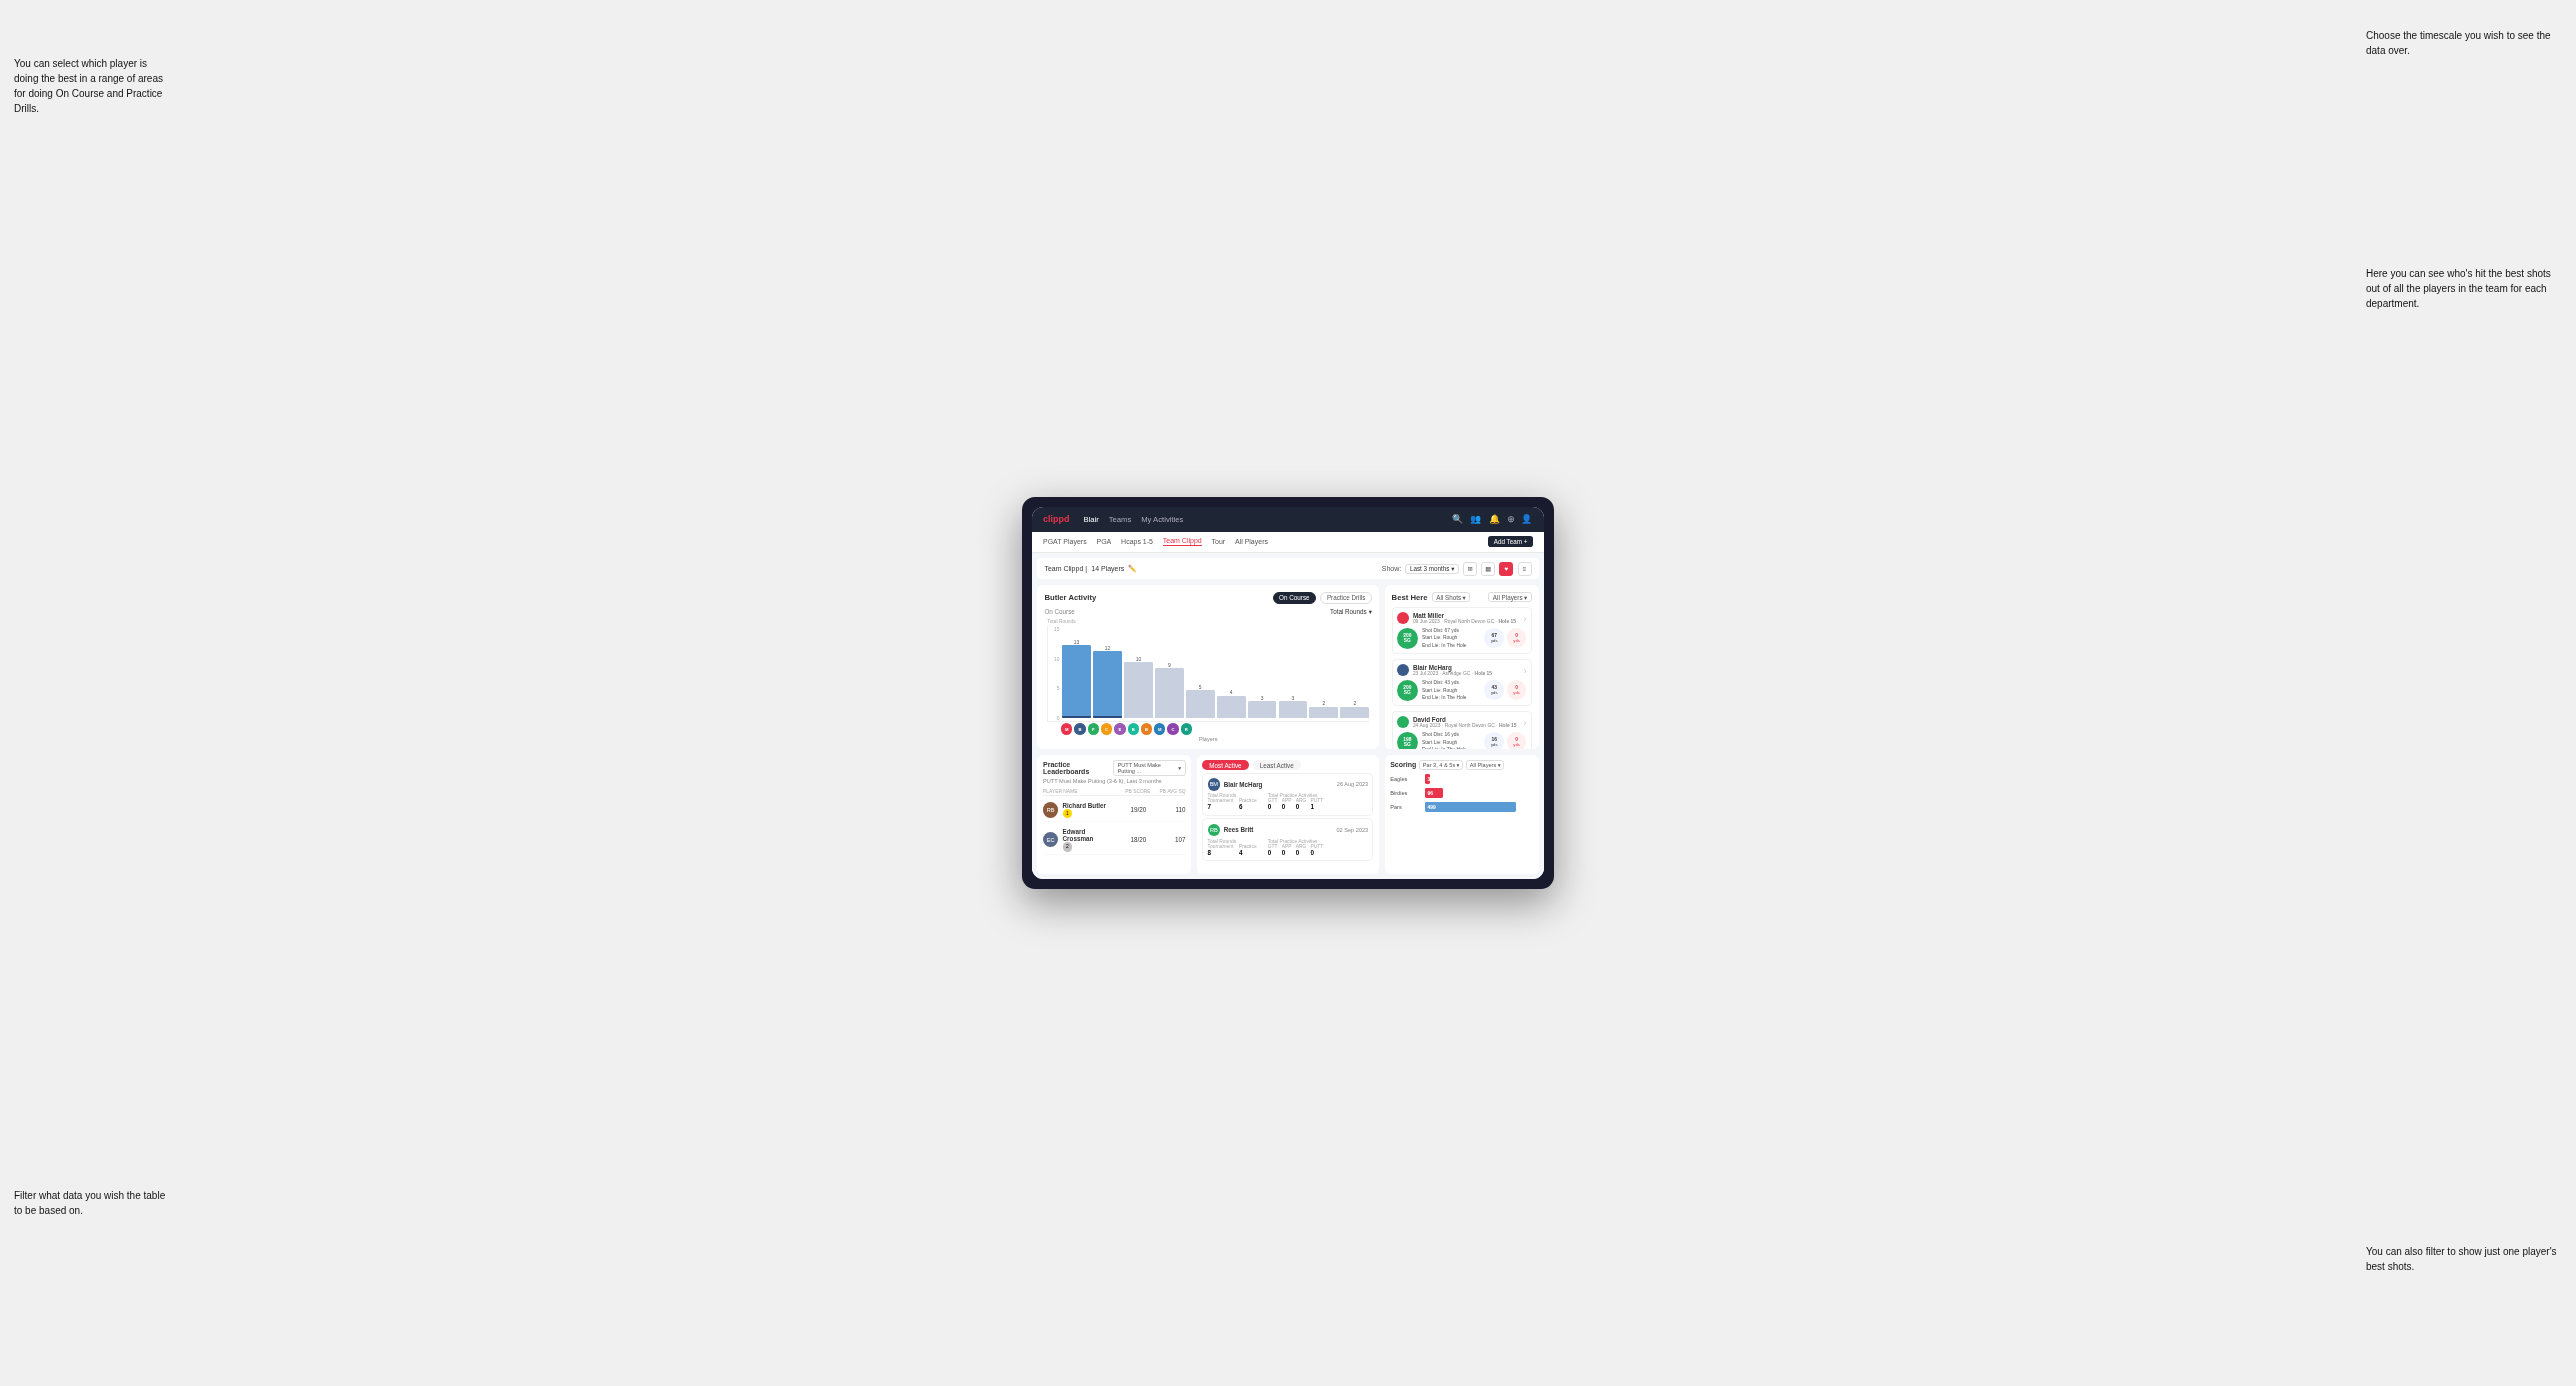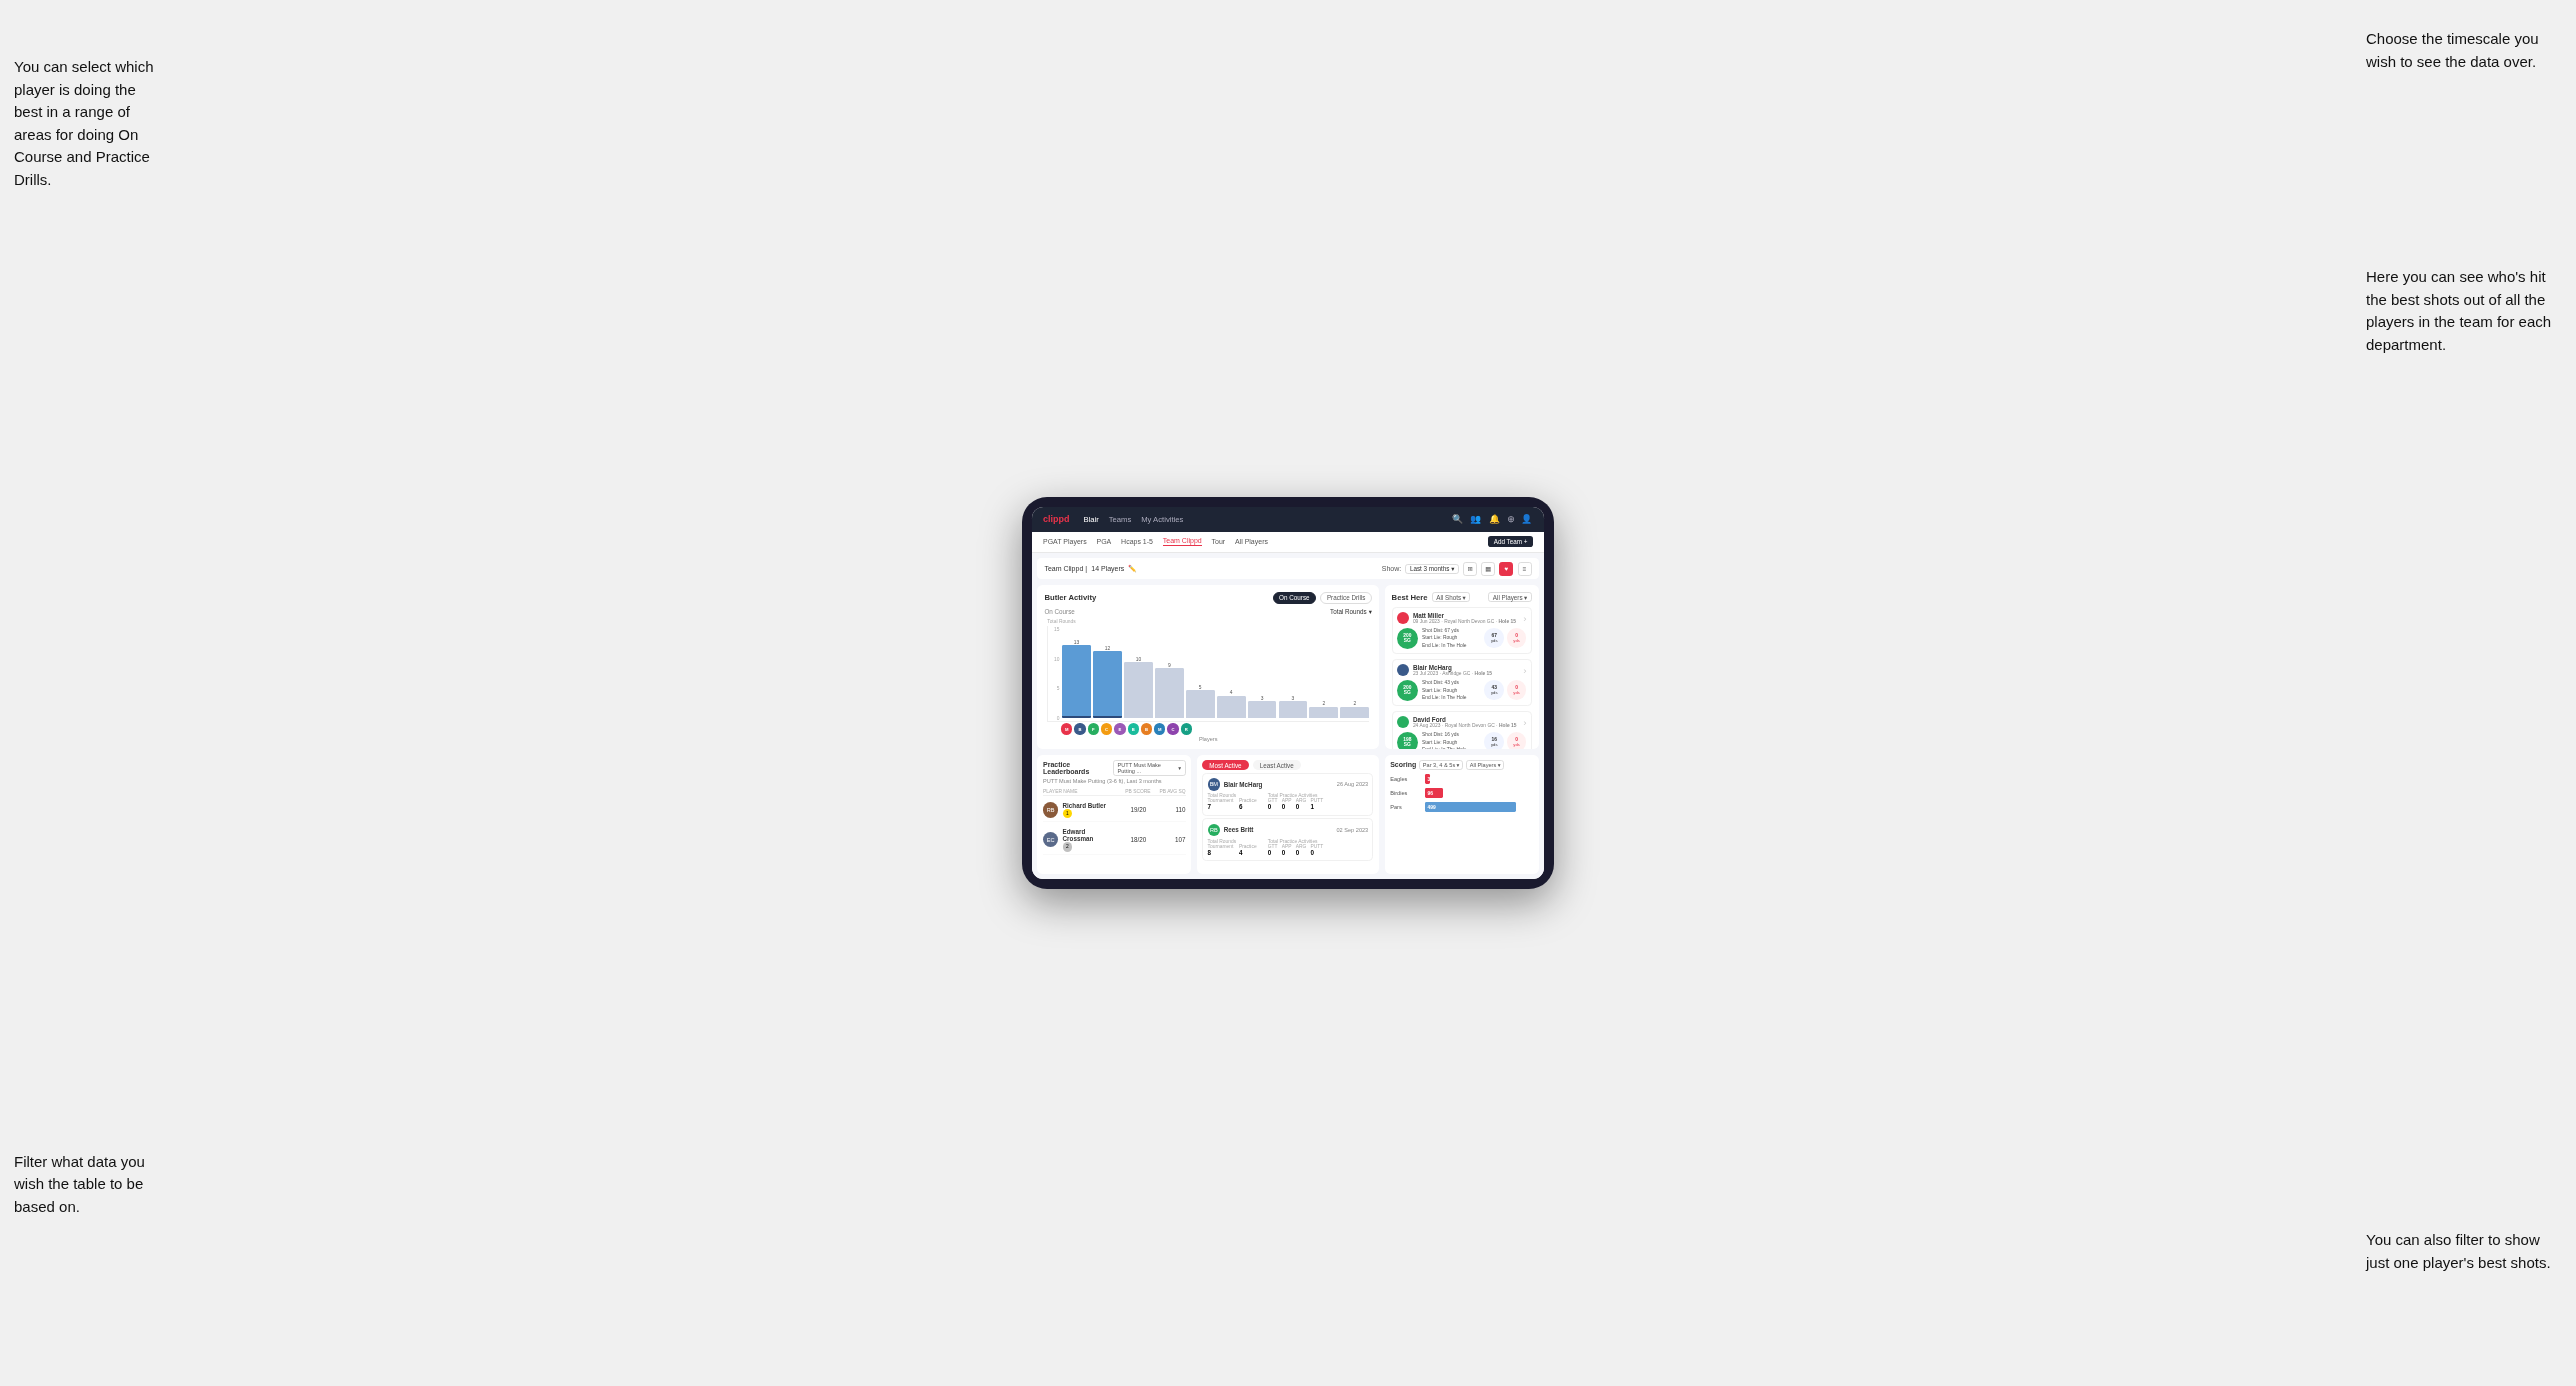--- a/index.html
+++ b/index.html
@@ -10,37 +10,37 @@
       align-items: center;
       justify-content: center;
       min-height: 100vh;
       padding: 28px;
       position: relative;
     }
 
     
     .annotation {
       position: absolute;
-      font-size: 15px;
+      font-size: 10px;
       line-height: 1.5;
       color: #111;
       max-width: 154px;
     }
     .annotation-tl { top: 56px; left: 14px; }
     .annotation-bl { bottom: 168px; left: 14px; }
     .annotation-tr { top: 28px; right: 14px; max-width: 196px; }
     .annotation-mr { top: 266px; right: 14px; max-width: 196px; }
     .annotation-br { bottom: 112px; right: 14px; max-width: 196px; }
 
     
     .tablet {
       width: 532px;
       height: 392px;
       background: #1a1a2e;
-      border-radius: 25px;
+      border-radius: 13px;
       padding: 9.8px;
       box-shadow: 0 14px 42px rgba(0,0,0,0.4);
       position: relative;
       flex-shrink: 0;
     }
 
     .tablet-screen {
       width: 100%;
       height: 100%;
       background: #fff;

